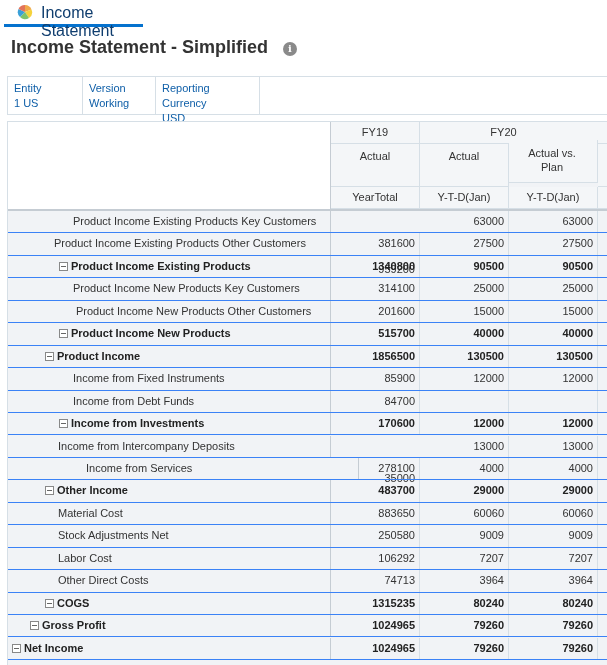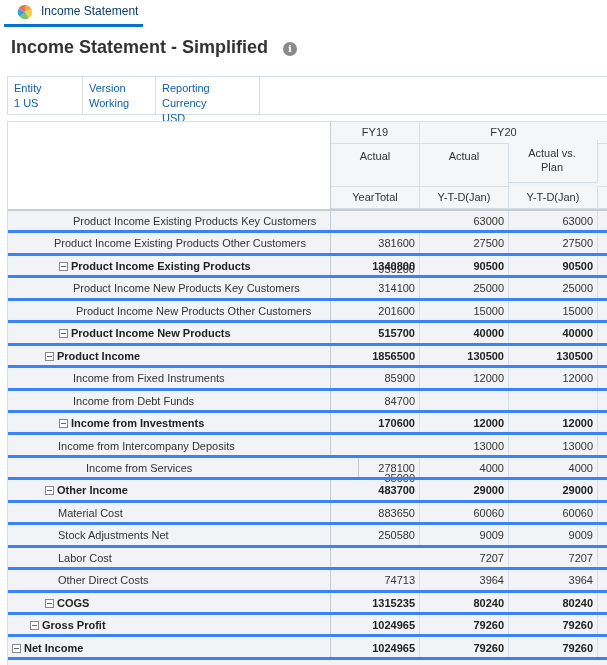--- a/index.html
+++ b/index.html
@@ -12,21 +12,21 @@
   }
   .tabbar { position: absolute; left: 0; top: 0; width: 607px; height: 28px; }
   .tab {
     position: absolute; left: 4px; top: 0; width: 139px; height: 27px;
     border-bottom: 3px solid #0572ce;
     display: flex; align-items: center;
   }
   .tab-icon { position: absolute; left: 13px; top: 4px; width: 16px; height: 16px; }
   .tab-label {
     position: absolute; left: 37px; top: 4px;
-    font-size: 12px; color: #0f3d6e;
+    font-size: 16px; color: #0f3d6e;
   }
   .page-title {
     position: absolute; left: 11px; top: 37px;
     font-size: 18px; font-weight: bold; color: #333333;
   }
   .info-icon {
     position: absolute; left: 283px; top: 42px;
     width: 14px; height: 14px; border-radius: 50%;
     background: #8a8a8a; color: #ffffff;
     font-size: 10px; font-weight: bold; font-family: "DejaVu Serif", serif;
@@ -58,21 +58,21 @@
   .colhdr {
     position: absolute; background: #f4f6f8;
     border-right: 1px solid #d6dfe6; border-bottom: 1px solid #d6dfe6;
     font-size: 11px; color: #333333; text-align: center;
   }
   .rowshadow {
     position: absolute; left: 0; top: 87px; width: 600px; height: 2px; background: #c5ccd3;
   }
   .row {
     position: absolute; left: 0; width: 600px; height: 22.4px;
-    border-bottom: 3px solid #3b82f6;
+    border-bottom: 1px solid #3b82f6;
   }
   .rlabel {
     position: absolute; left: 0; top: 0; width: 323px; height: 100%;
     border-right: 1px solid #c5ccd3;
     font-size: 11px; line-height: 21px; color: #333333;
     white-space: nowrap;
   }
   .rlabel.bold { font-weight: bold; color: #222222; }
   .toggle {
     display: inline-block; width: 9px; height: 9px;
@@ -242,20 +242,21 @@
       </div>
       <div class="row" style="top: 403.3px;">
         <div class="rlabel" style="padding-left: 50px;"><span>Stock Adjustments Net</span></div>
         <div class="cell" style="left: 323px; width: 89px;">250580</div>
         <div class="cell" style="left: 412px; width: 89px;">9009</div>
         <div class="cell" style="left: 501px; width: 89px;">9009</div>
         <div class="cell" style="left: 590px; width: 10px;"></div>
       </div>
       <div class="row" style="top: 425.75px;">
         <div class="rlabel" style="padding-left: 50px;"><span>Labor Cost</span></div>
+        <div class="cell" style="left: 323px; width: 89px;">106292</div>
         <div class="cell" style="left: 412px; width: 89px;">7207</div>
         <div class="cell" style="left: 501px; width: 89px;">7207</div>
         <div class="cell" style="left: 590px; width: 10px;"></div>
       </div>
       <div class="row" style="top: 448.2px;">
         <div class="rlabel" style="padding-left: 50px;"><span>Other Direct Costs</span></div>
         <div class="cell" style="left: 323px; width: 89px;">74713</div>
         <div class="cell" style="left: 412px; width: 89px;">3964</div>
         <div class="cell" style="left: 501px; width: 89px;">3964</div>
         <div class="cell" style="left: 590px; width: 10px;"></div>

